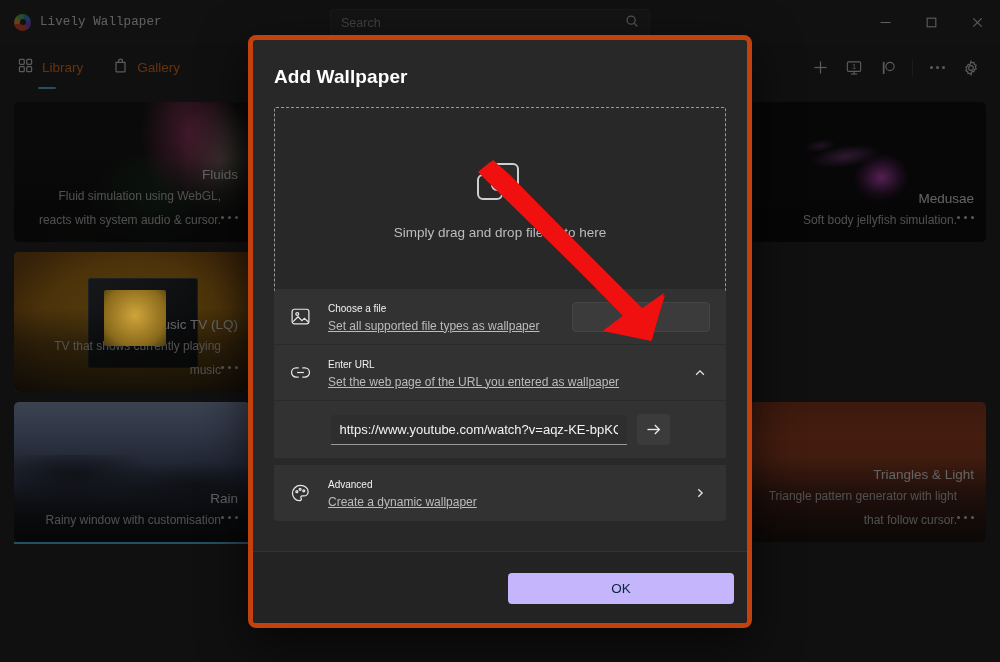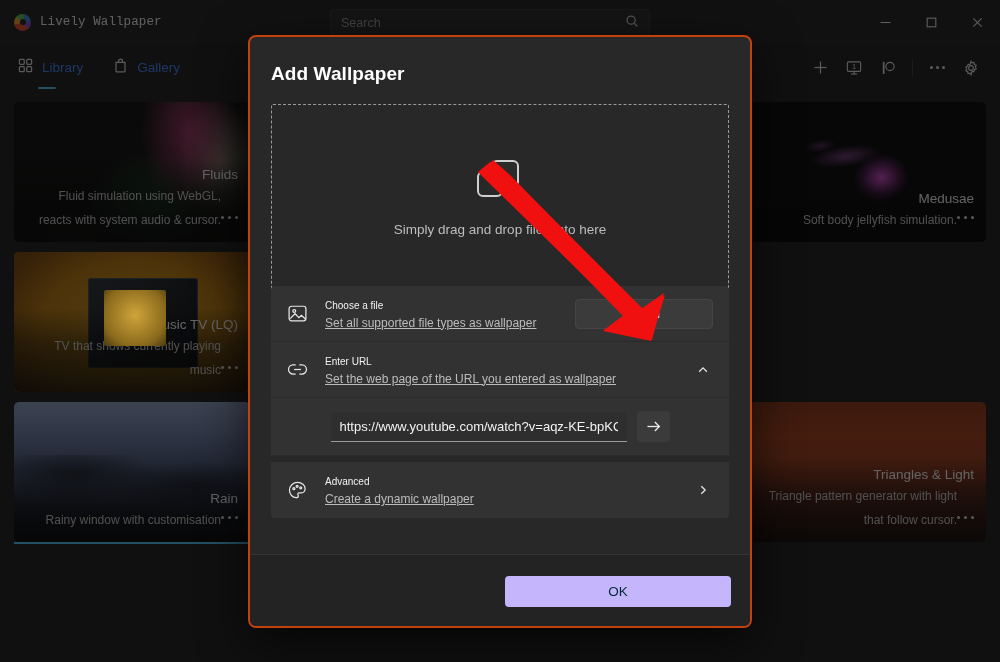--- a/index.html
+++ b/index.html
@@ -57,21 +57,21 @@
   .wc { width: 46px; height: 44px; display: flex; align-items: center; justify-content: center; }
   .wc svg { stroke: #e6e6e6; fill: none; stroke-width: 1.1; }
 
   
   .navbar {
     position: absolute; top: 44px; left: 0; width: 1000px; height: 47px;
     display: flex; align-items: center;
   }
   .navtabs { display: flex; align-items: center; gap: 26px; padding-left: 16px; }
   .navtab { position: relative; display: flex; align-items: center; gap: 9px; padding: 4px 2px; cursor: default; }
-  .navtab .lbl { color: #3b82f6; font-size: 13.5px; }
+  .navtab .lbl { color: #f97316; font-size: 13.5px; }
   .navtab svg { width: 15px; height: 15px; stroke: #dcdcdc; fill: none; stroke-width: 1.3; }
   .navtab.active::after {
     content: ""; position: absolute; left: 22px; bottom: -8px;
     width: 18px; height: 2.5px; border-radius: 2px; background: #4cc2f1;
   }
   .navicons { position: absolute; right: 12px; display: flex; align-items: center; gap: 0; }
   .nbtn { width: 34px; height: 34px; display: flex; align-items: center; justify-content: center; border-radius: 4px; }
   .nbtn svg { stroke: #e2e2e2; fill: none; stroke-width: 1.25; }
   .nsep { width: 1px; height: 18px; background: #3a3a3a; margin: 0 7px; }
   .dots3 { display: flex; gap: 3px; }
@@ -152,21 +152,21 @@
       linear-gradient(to bottom, #8f3415 0%, #a33d18 25%, #92371a 55%, #6d2a16 80%, #4a1d12 100%);
   }
 
   
   .overlay {
     position: absolute; inset: 0; background: rgba(10,10,10,.62);
   }
   .dialog {
     position: absolute; left: 248px; top: 35px; width: 504px; height: 593px;
     background: #282828;
-    border: 2px solid #c2410c;
+    border: 5px solid #c2410c;
     border-radius: 8px;
     box-shadow: 0 16px 48px rgba(0,0,0,.65);
     overflow: hidden;
   }
   .dlg-title {
     color: #ffffff; font-size: 19px; font-weight: bold;
     padding: 26px 0 0 21px; letter-spacing: .1px;
   }
   .dropzone-box {
     margin: 19px 21px 0 21px;

